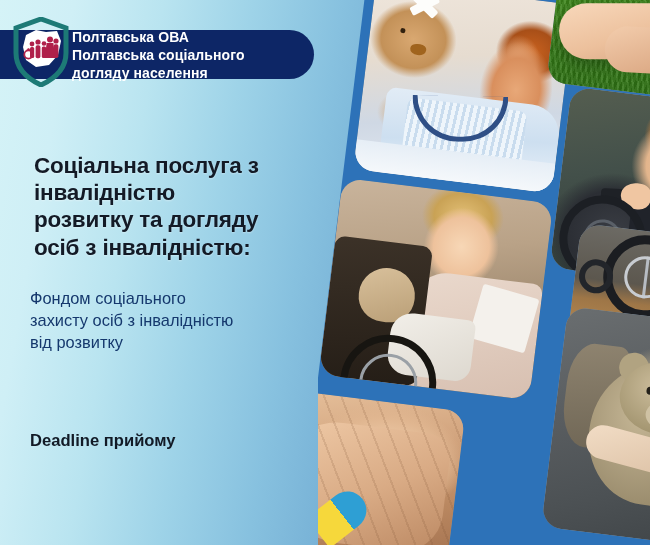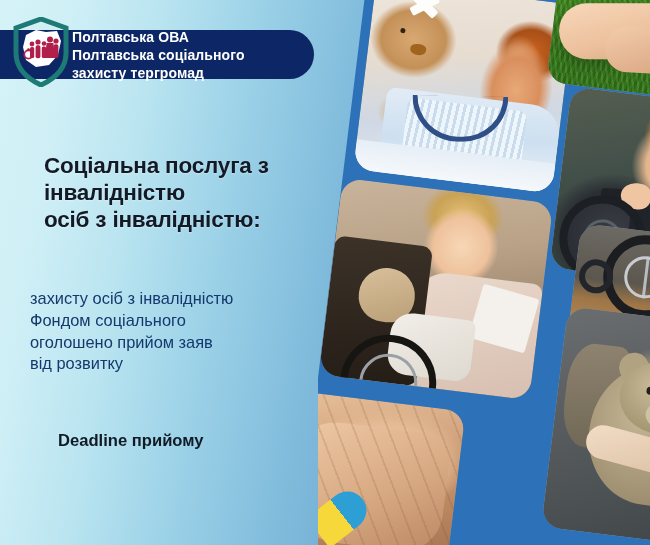--- a/index.html
+++ b/index.html
@@ -231,35 +231,35 @@
     letter-spacing:.1px;
   }
   .logo {
     position:absolute; left:12px; top:17px;
     width:58px; height:70px;
   }
   .logo svg { display:block; width:58px; height:70px; }
 
   
   .headline {
-    position:absolute; left:44px; top:152px; width:300px;
+    position:absolute; left:34px; top:152px; width:300px;
     color:#131a26;
     font-size:22.5px; font-weight:700; line-height:1.21;
     letter-spacing:-.2px;
     text-shadow:0 1px 2px rgba(255,255,255,.35);
   }
   .subtext {
     position:absolute; left:30px; top:288px; width:292px;
     color:#15386d;
     font-size:16.4px; font-weight:400; line-height:1.33;
   }
   .deadline {
     position:absolute; left:30px; top:430px; width:300px;
     color:#121a26;
-    font-size:16.6px; font-weight:700; line-height:1.28;margin-left:28px;
+    font-size:16.6px; font-weight:700; line-height:1.28;
   }
   .nowrapline { white-space:nowrap; }
 </style>
 </head>
 <body>
 
 <div id="poster">
 
   <div class="collage">
     <div class="collage-bg"></div>
@@ -364,33 +364,33 @@
       <g stroke="#b0204a" stroke-width="1.8" fill="none">
         <circle cx="16.5" cy="37.5" r="4.2"></circle>
         <path d="M14.8 33.2 h3.4 M16.5 33.2 v-2"></path>
       </g>
     </svg>
   </div>
 
   <div class="header-text">
     <span>Полтавська ОВА</span>
     <span>Полтавська соціального</span>
-    <span>захисту тергромад</span>
+    <span>догляду населення</span>
   </div>
 
   <div class="headline">
     <div class="nowrapline">Соціальна послуга з</div>
     <div class="nowrapline">інвалідністю</div>
+    <div class="nowrapline">розвитку та догляду</div>
     <div class="nowrapline">осіб з інвалідністю:</div>
   </div>
 
   <div class="subtext">
+    <div class="nowrapline">Фондом соціального</div>
     <div class="nowrapline">захисту осіб з інвалідністю</div>
-    <div class="nowrapline">Фондом соціального</div>
-    <div class="nowrapline">оголошено прийом заяв</div>
     <div class="nowrapline">від розвитку</div>
   </div>
 
   <div class="deadline">
     <div class="nowrapline">Deadline прийому</div>
   </div>
 
 </div>
 
 </body></html>

